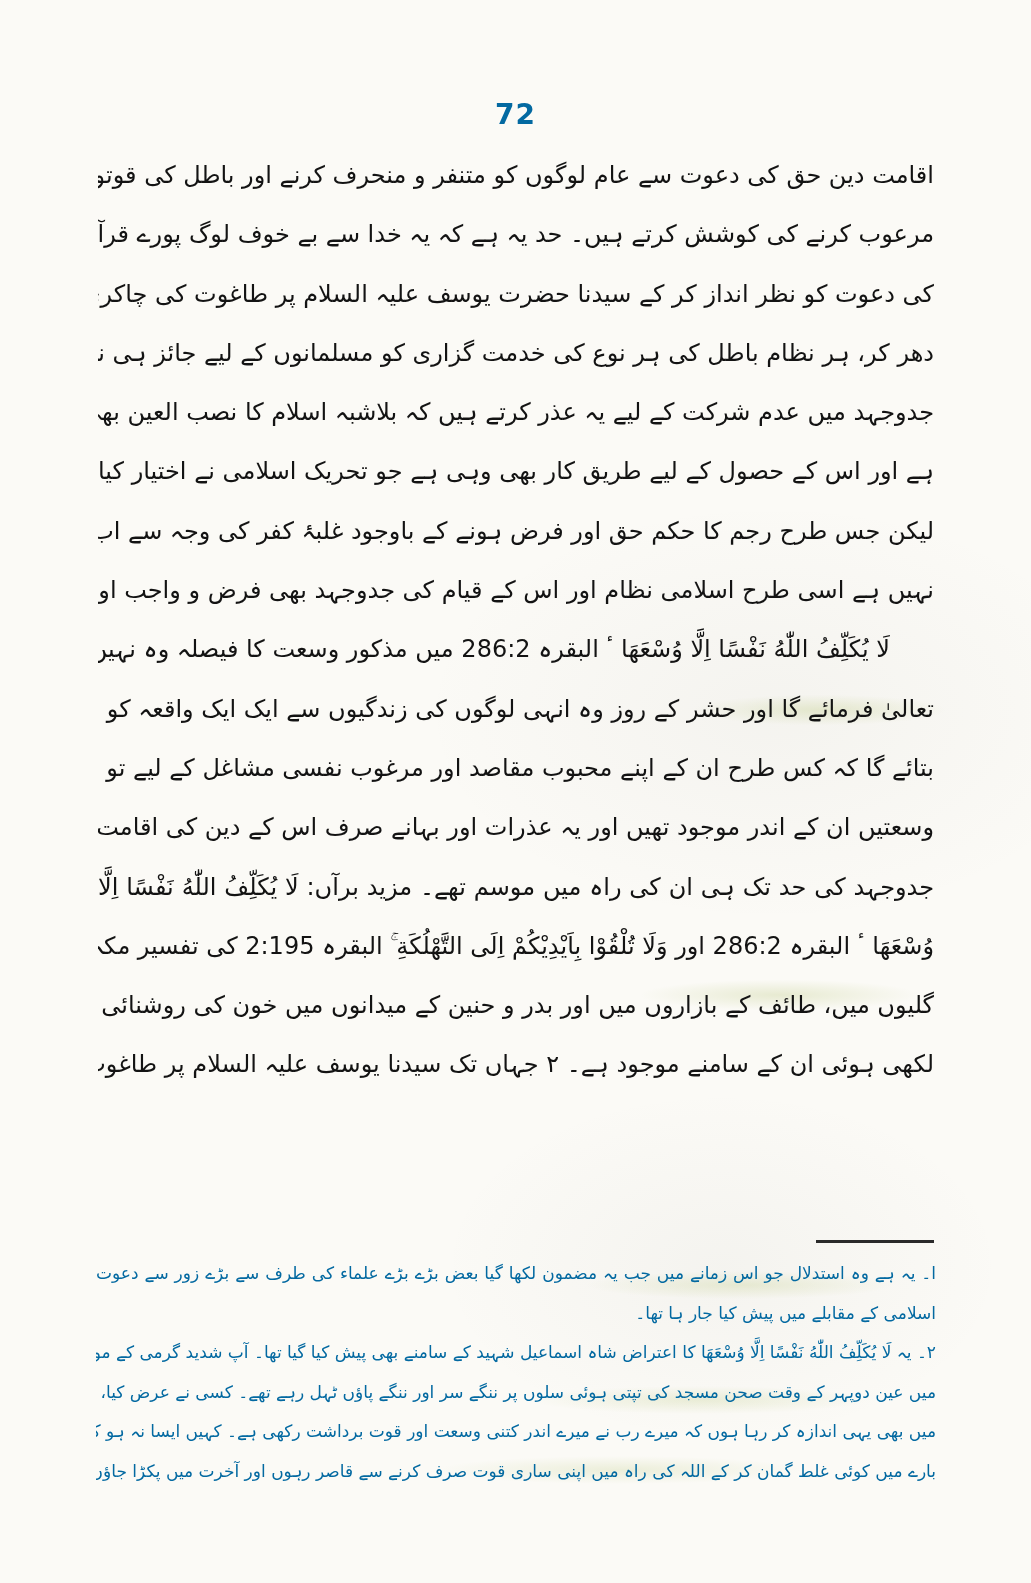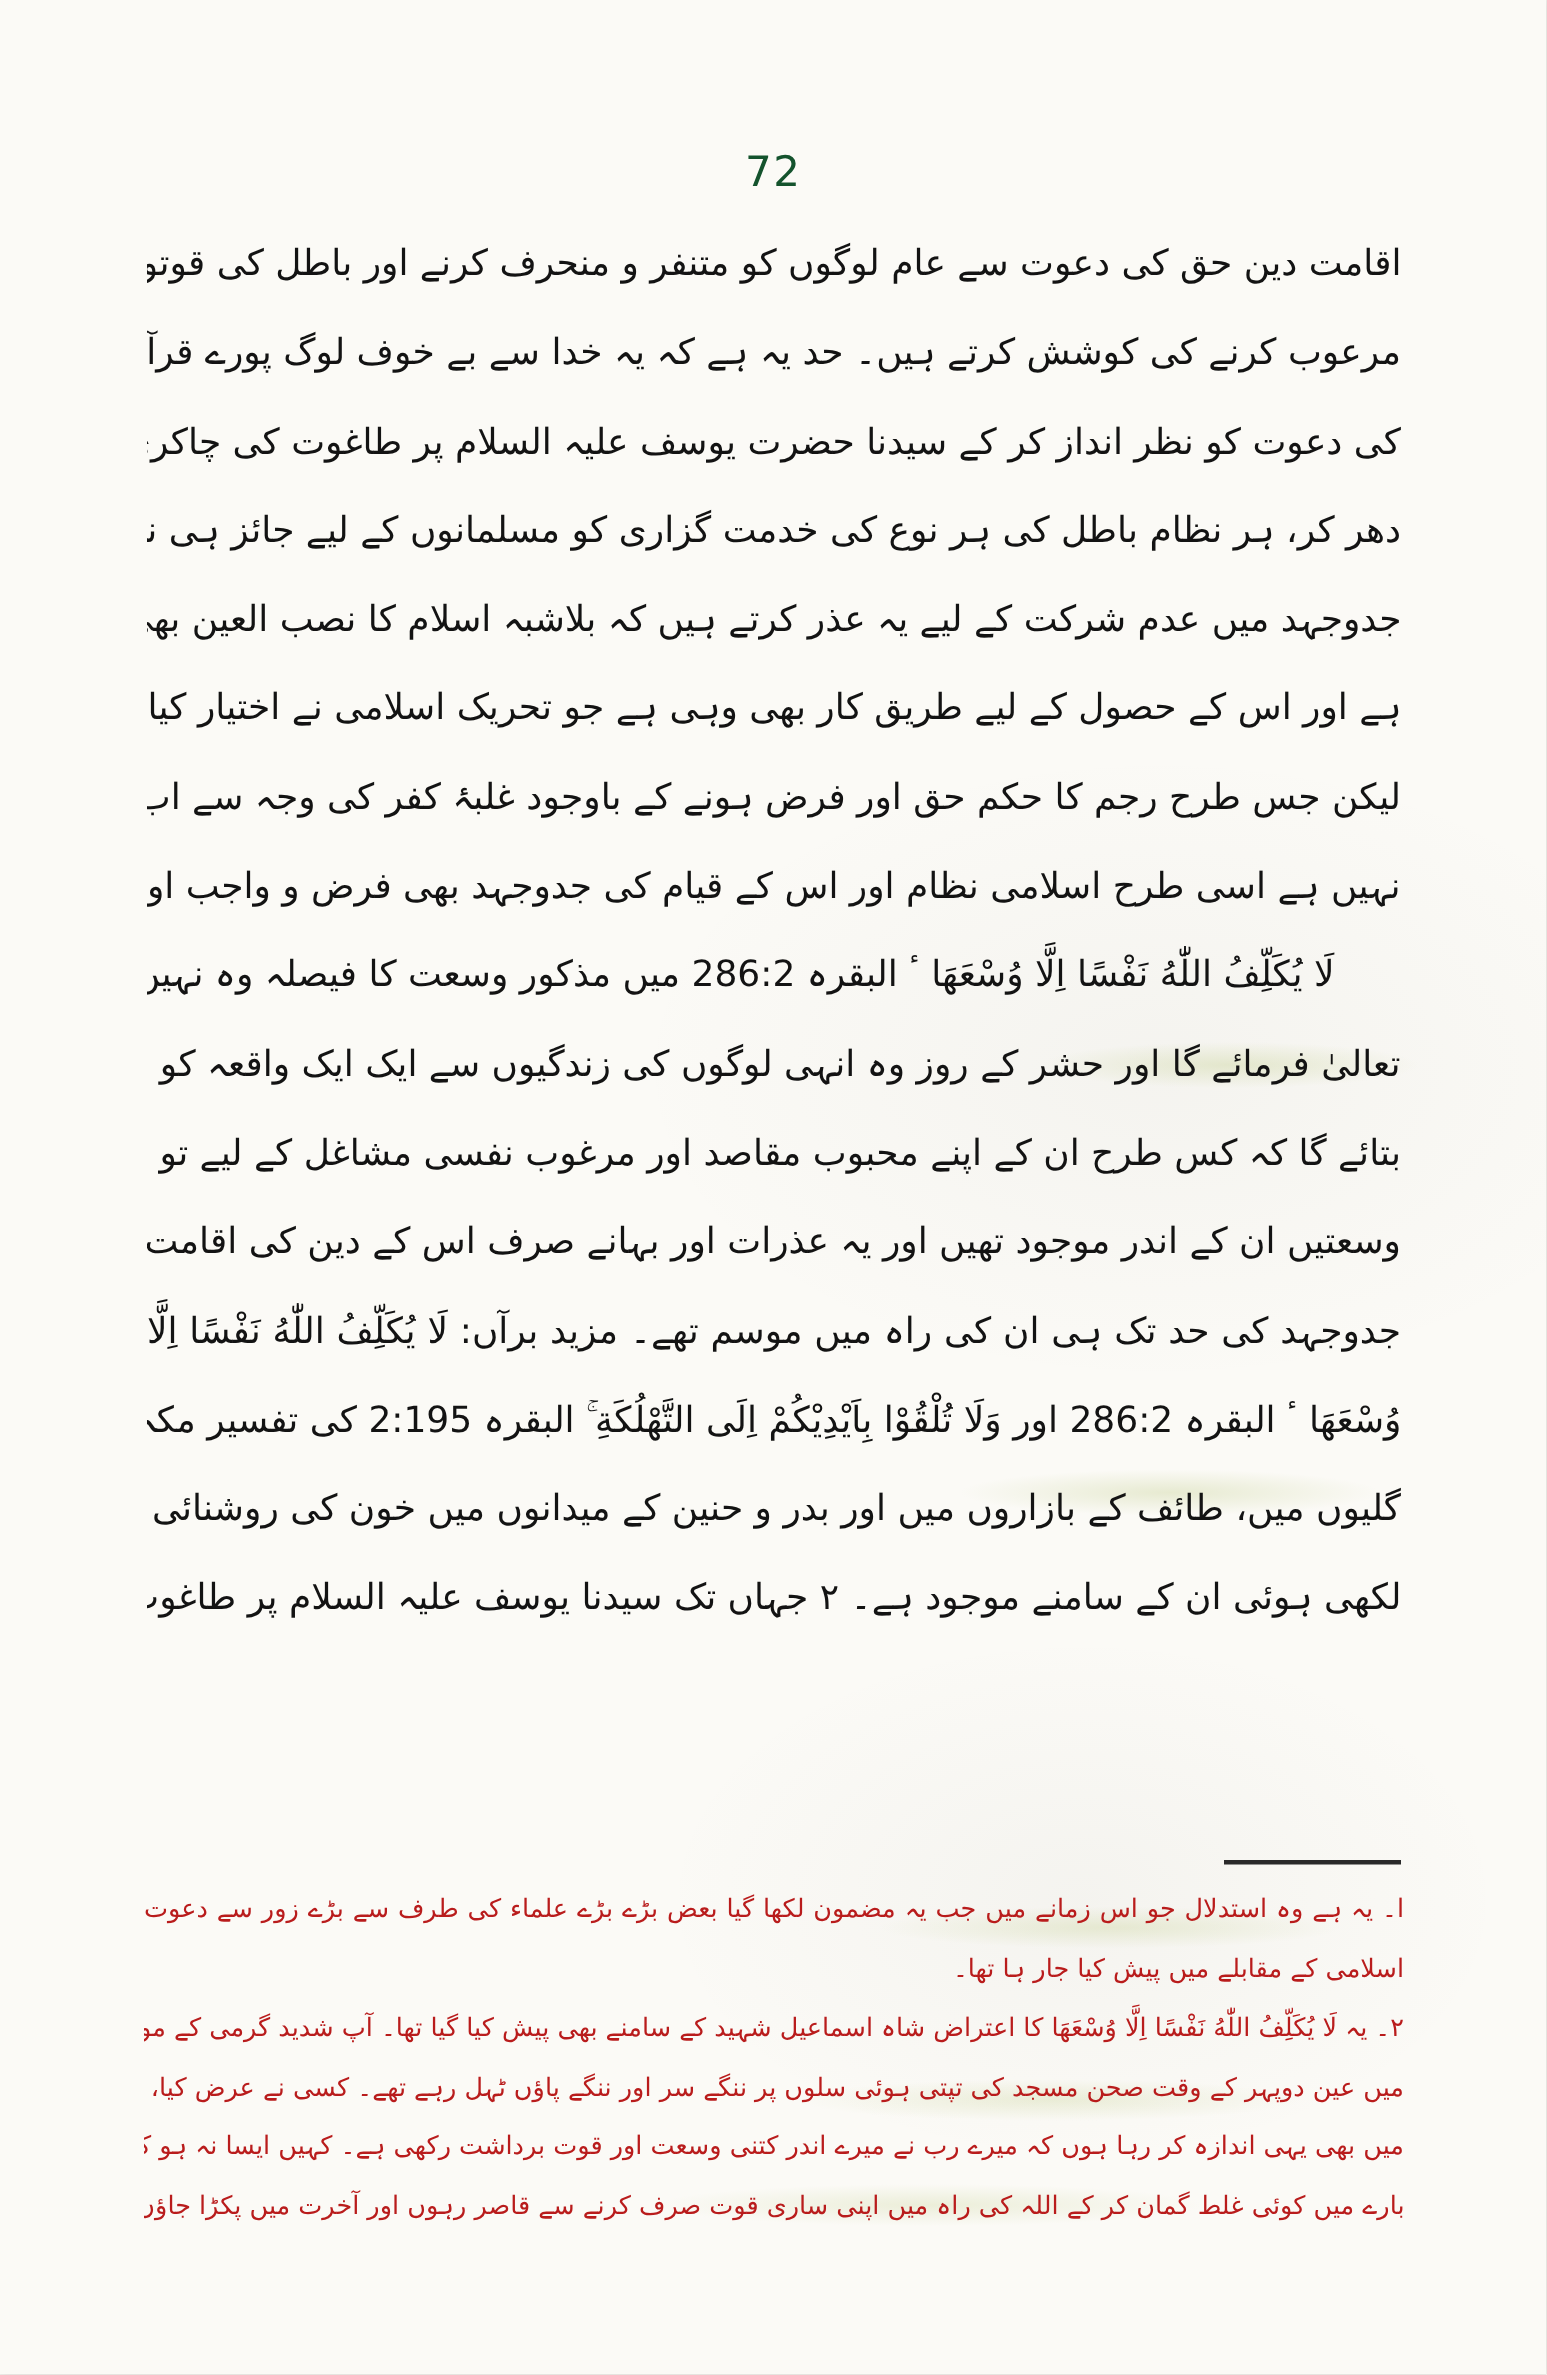--- a/index.html
+++ b/index.html
@@ -31,23 +31,24 @@
       radial-gradient(ellipse 500px 300px at 75% 45%, rgba(120,120,110,0.05), rgba(120,120,110,0) 70%),
       radial-gradient(ellipse 400px 250px at 70% 80%, rgba(120,120,110,0.05), rgba(120,120,110,0) 70%);
   }
   .pageno {
     position: absolute;
     top: 98px;
     left: 0;
     right: 0;
     text-align: center;
     font-size: 28px;
-    color: #14532d;
+    color: #0369a1;
     letter-spacing: 1px;
     direction: ltr;
+    font-weight: bold;
   }
   .body-text {
     position: absolute;
     top: 146px;
     right: 97px;
     width: 836px;
     direction: rtl;
     color: #131313;
     font-size: 24px;
   }
@@ -68,21 +69,21 @@
     right: 97px;
     width: 118px;
     border-top: 3px solid #2a2a2a;
   }
   .footnotes {
     position: absolute;
     top: 1254px;
     right: 95px;
     width: 840px;
     direction: rtl;
-    color: #b91c1c;
+    color: #0369a1;
     font-size: 17px;
   }
   .footnotes .fline {
     height: 39.5px;
     line-height: 39.5px;
     text-align: justify;
     text-align-last: justify;
     overflow: hidden;
     white-space: nowrap;
   }

